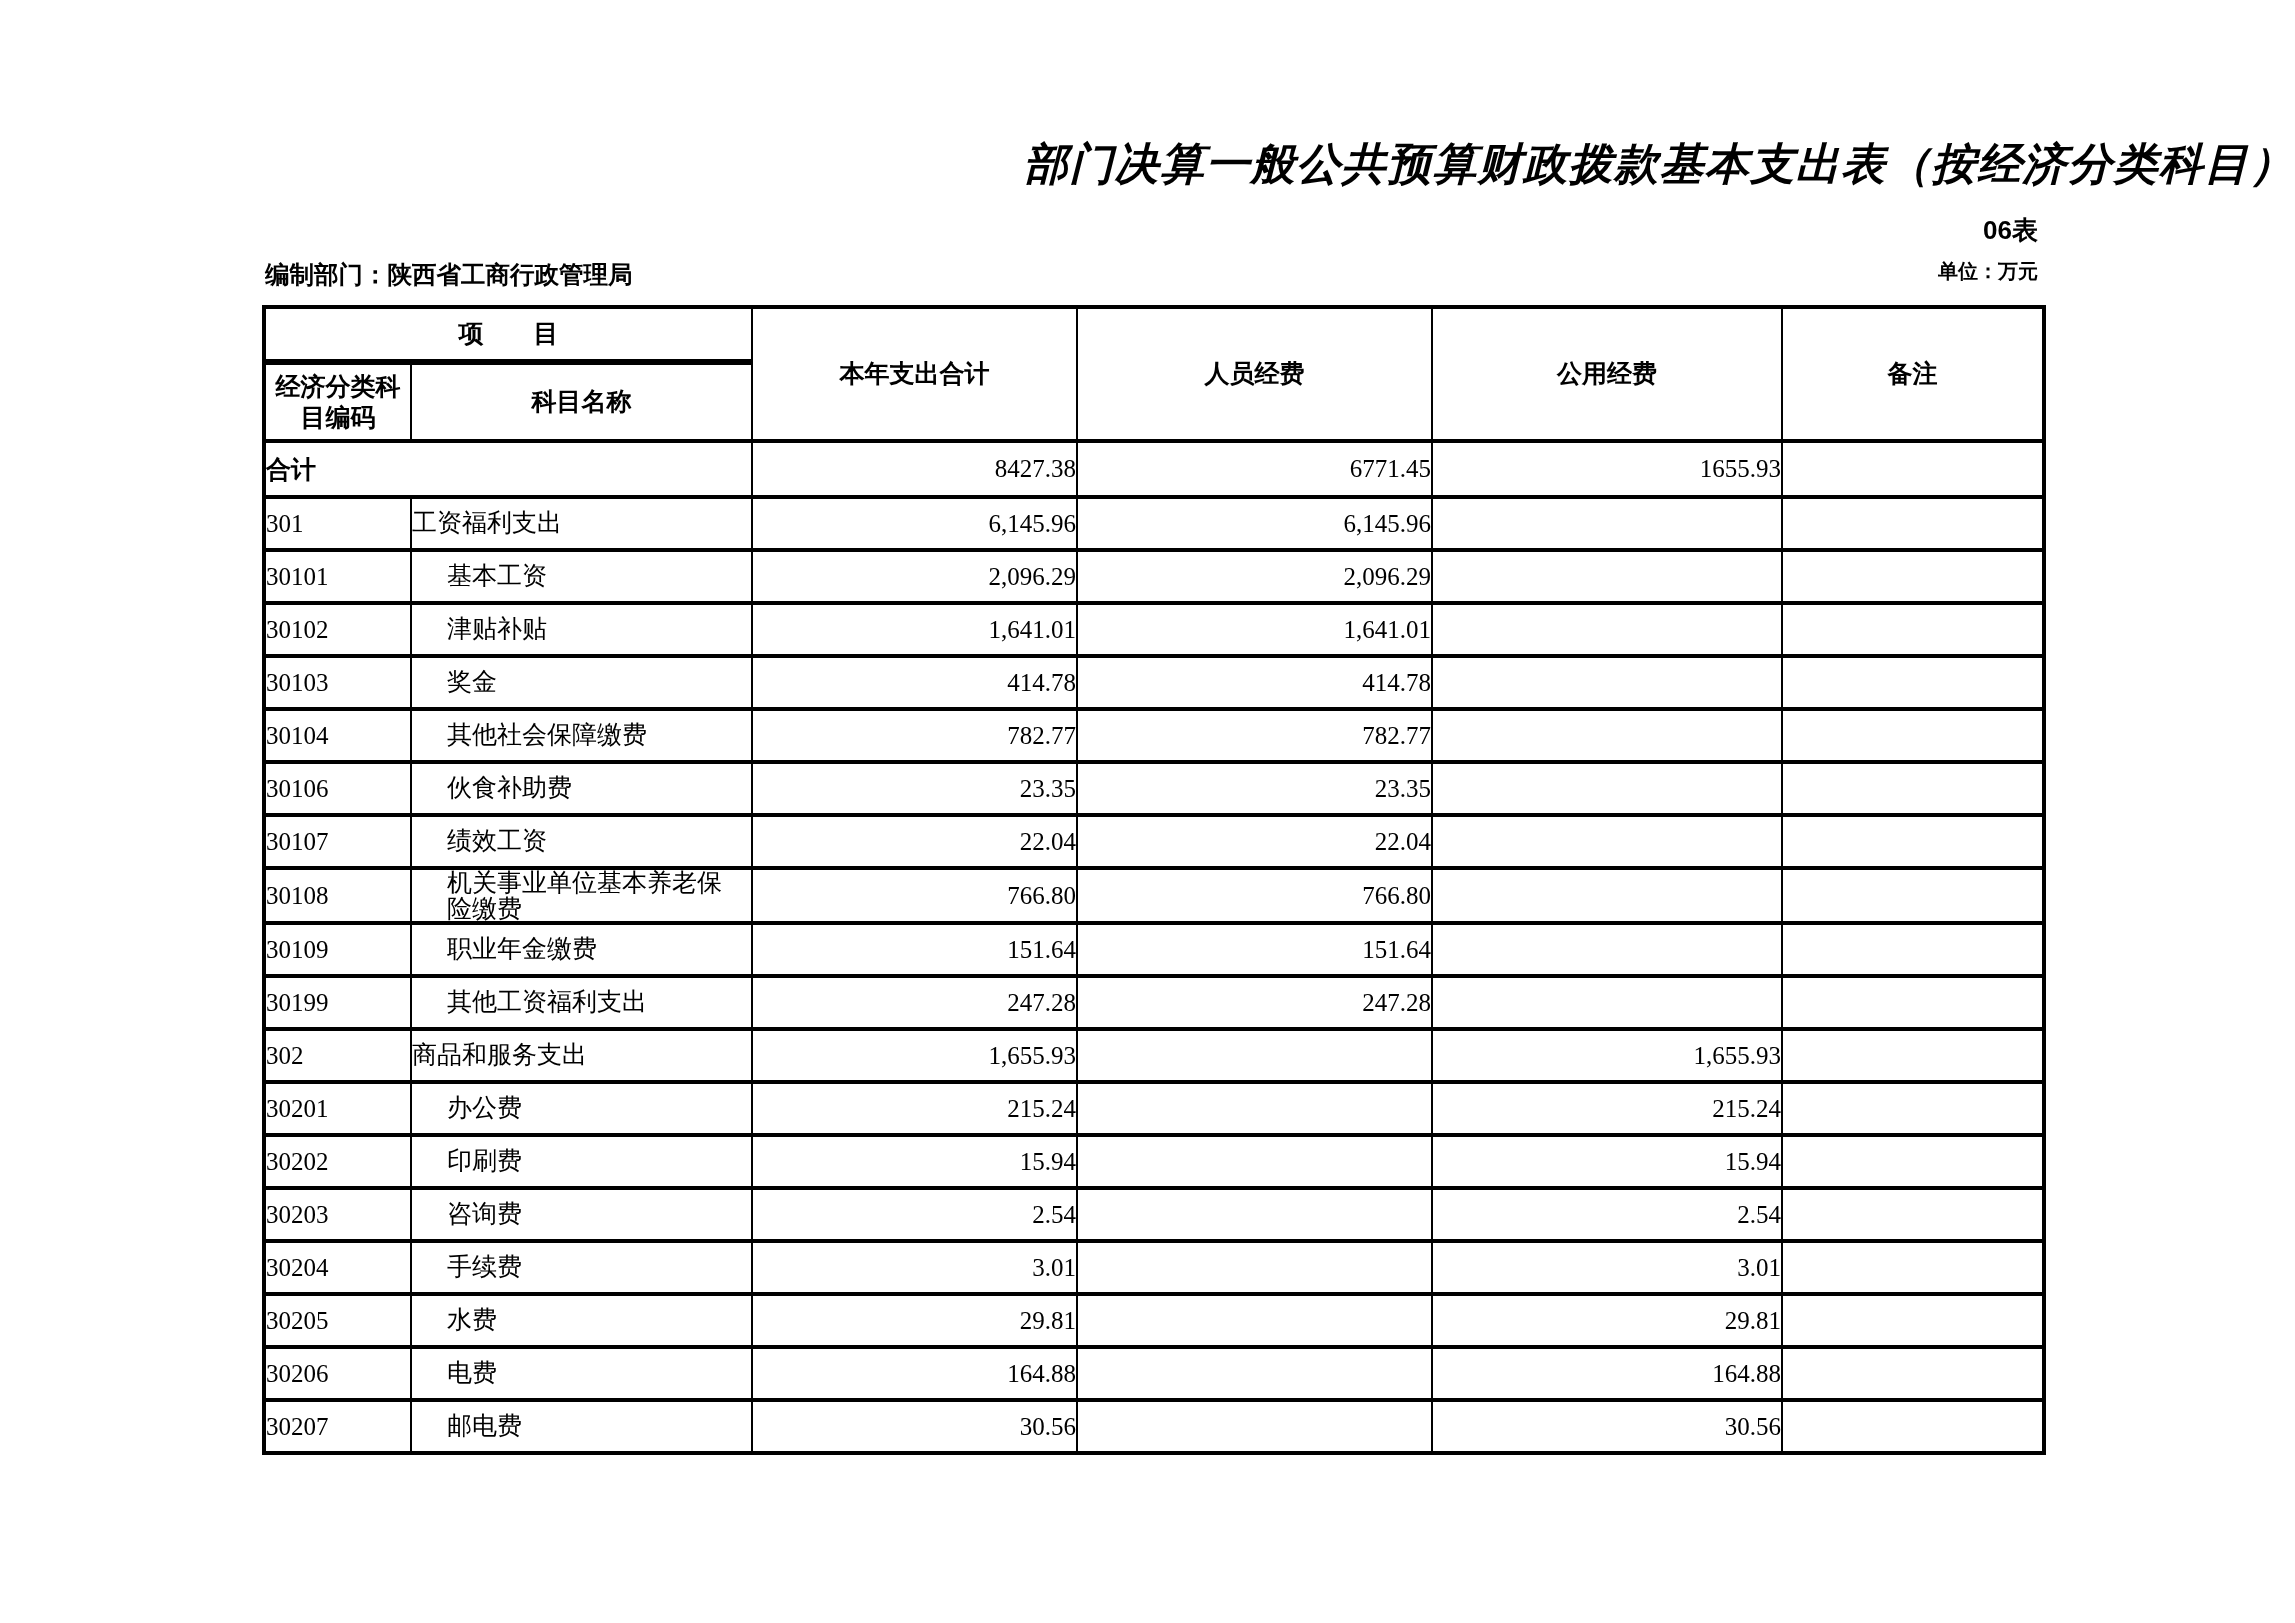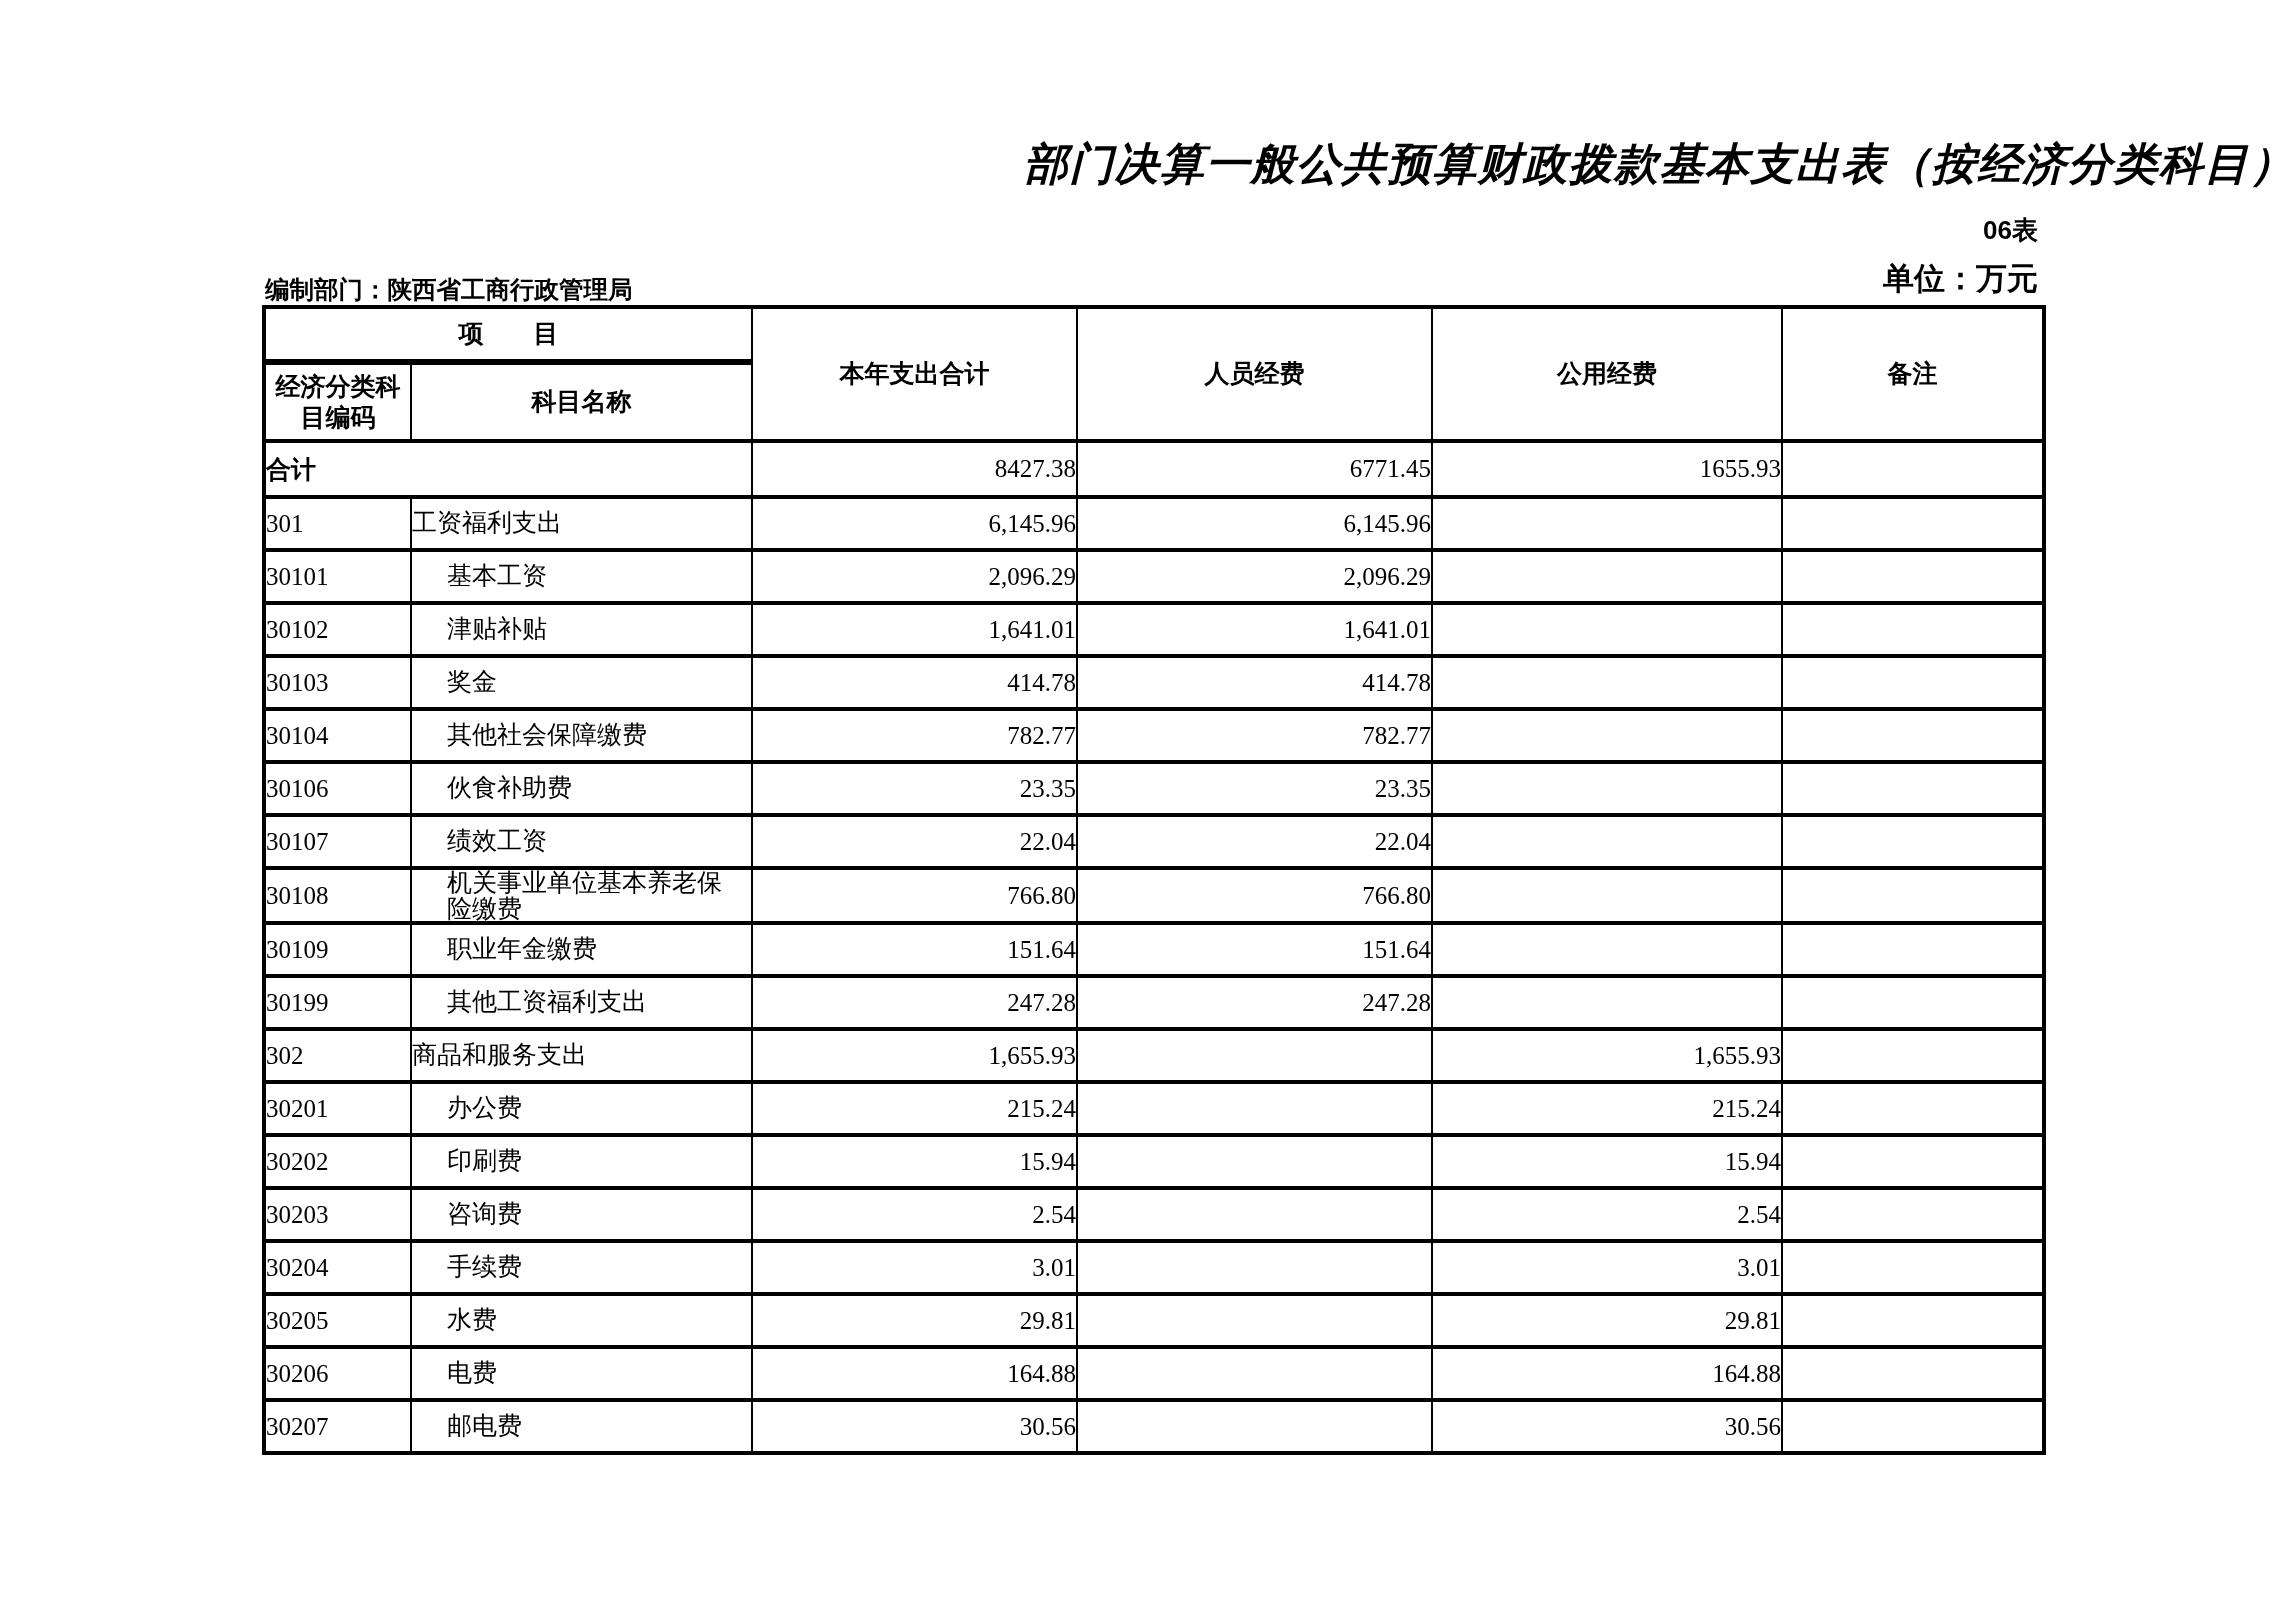--- a/index.html
+++ b/index.html
@@ -37,28 +37,27 @@
     font-size: 26px;
     font-weight: bold;
   }
   .prepared-by {
     position: absolute;
     top: 258px;
     left: 265px;
     font-family: "Liberation Sans", "DejaVu Sans", sans-serif;
     font-size: 24.5px;
     font-weight: bold;
-    margin-top: 15px;
   }
   .unit-label {
     position: absolute;
     top: 258px;
     right: 257px;
     font-family: "Liberation Sans", "DejaVu Sans", sans-serif;
-    font-size: 31px;
+    font-size: 20px;
     font-weight: bold;
   }
   table.budget {
     position: absolute;
     left: 262px;
     top: 305px;
     width: 1779px;
     border-collapse: collapse;
     table-layout: fixed;
     background: #ffffff;

